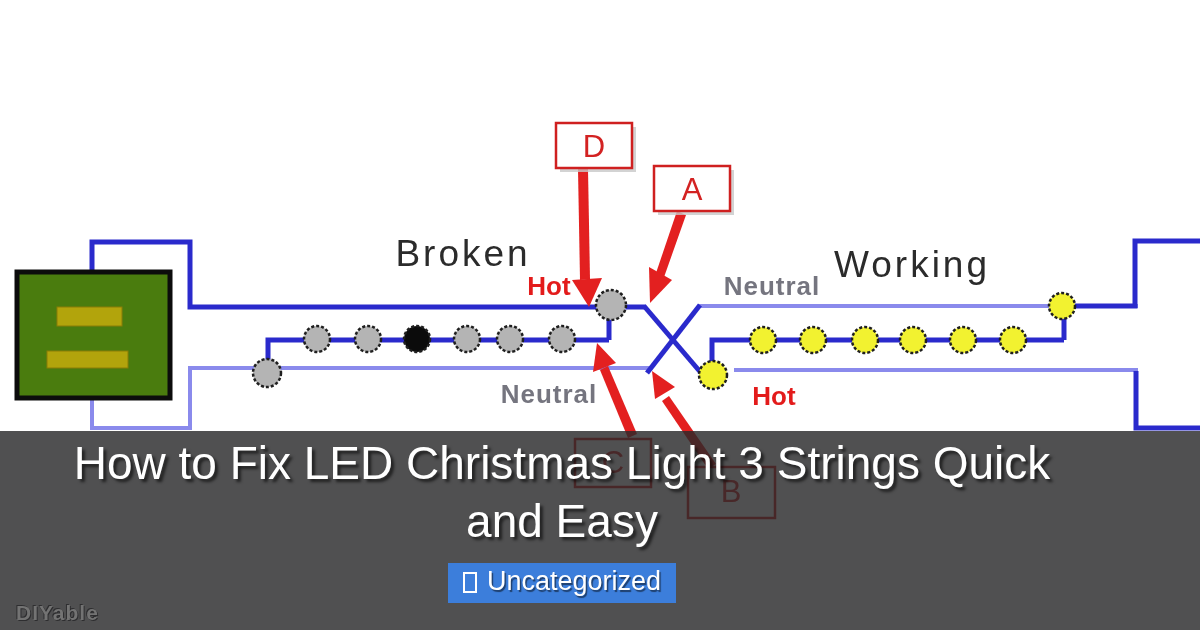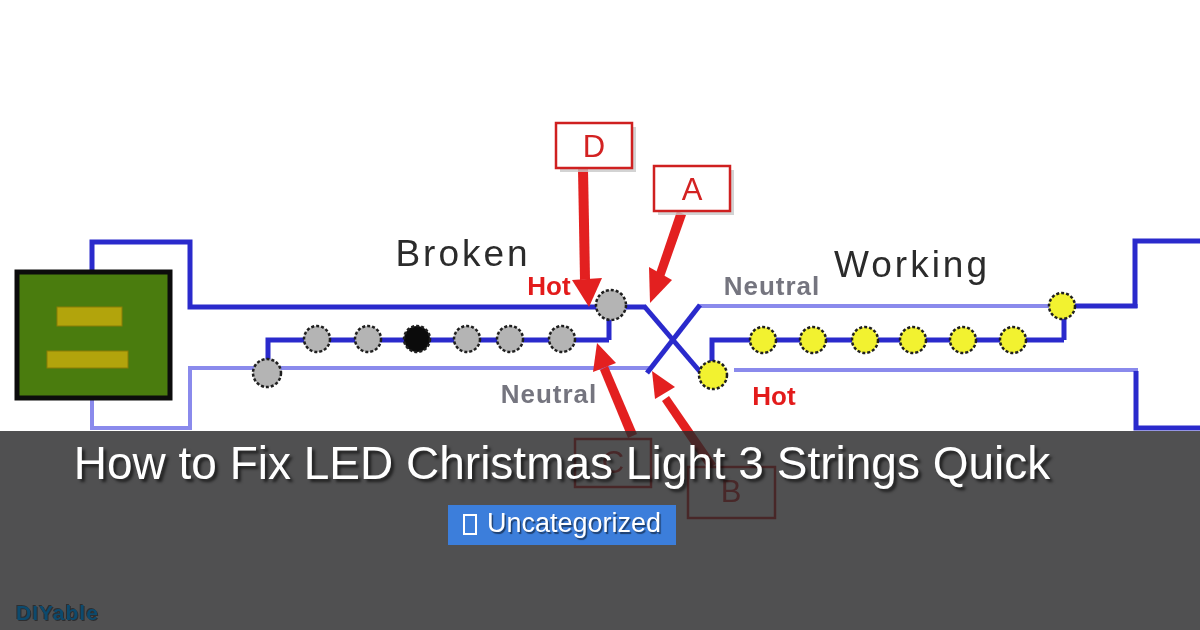--- a/index.html
+++ b/index.html
@@ -38,21 +38,21 @@
     margin-top:12px;display:flex;align-items:center;gap:10px;
     background:var(--badge-color);color:#fff;font-size:27px;
     padding:3px 15px 6px 15px;text-shadow:1.5px 1.5px 1px rgba(0,0,0,0.5);
   }
   .category-icon{
     display:inline-block;width:14px;height:21px;border:2px solid #ffffff;
     box-sizing:border-box;margin-top:3px;
   }
   .watermark{
     position:absolute;left:16px;bottom:5px;z-index:4;
-    font-size:21px;font-weight:700;letter-spacing:1px;color:#0c4a6e;
+    font-size:21px;font-weight:700;letter-spacing:1px;color:#737373;
     text-shadow:1px 1px 0 #2e2e30, -1px -1px 0 #2e2e30;
     margin-top:32px;
   }
 </style>
 </head>
 <body>
 
 <div id="card" style="--wire-dark: #2a2acc; --wire-light: #8a8aec; --arrow-red: #e32020; --callout-red: #cf2020; --badge-color: #3c7edb;">
 
   <svg class="diagram" width="1200" height="630" viewBox="0 0 1200 630">
@@ -144,20 +144,21 @@
       <rect class="callout-box" x="688" y="467" width="87" height="51"></rect>
       <text class="callout-letter" x="731" y="502">B</text>
     </g>
   </svg>
 
   <div class="overlay-band"></div>
 
   <div class="overlay-content">
     <h1 class="card-title">
       <span>How to Fix LED Christmas Light 3 Strings Quick</span>
+      <span>and Easy</span>
     </h1>
     <div class="category-badge">
       <span class="category-icon"></span>
       <span>Uncategorized</span>
     </div>
   </div>
 
   <div class="watermark">DIYable</div>
 </div>
 

